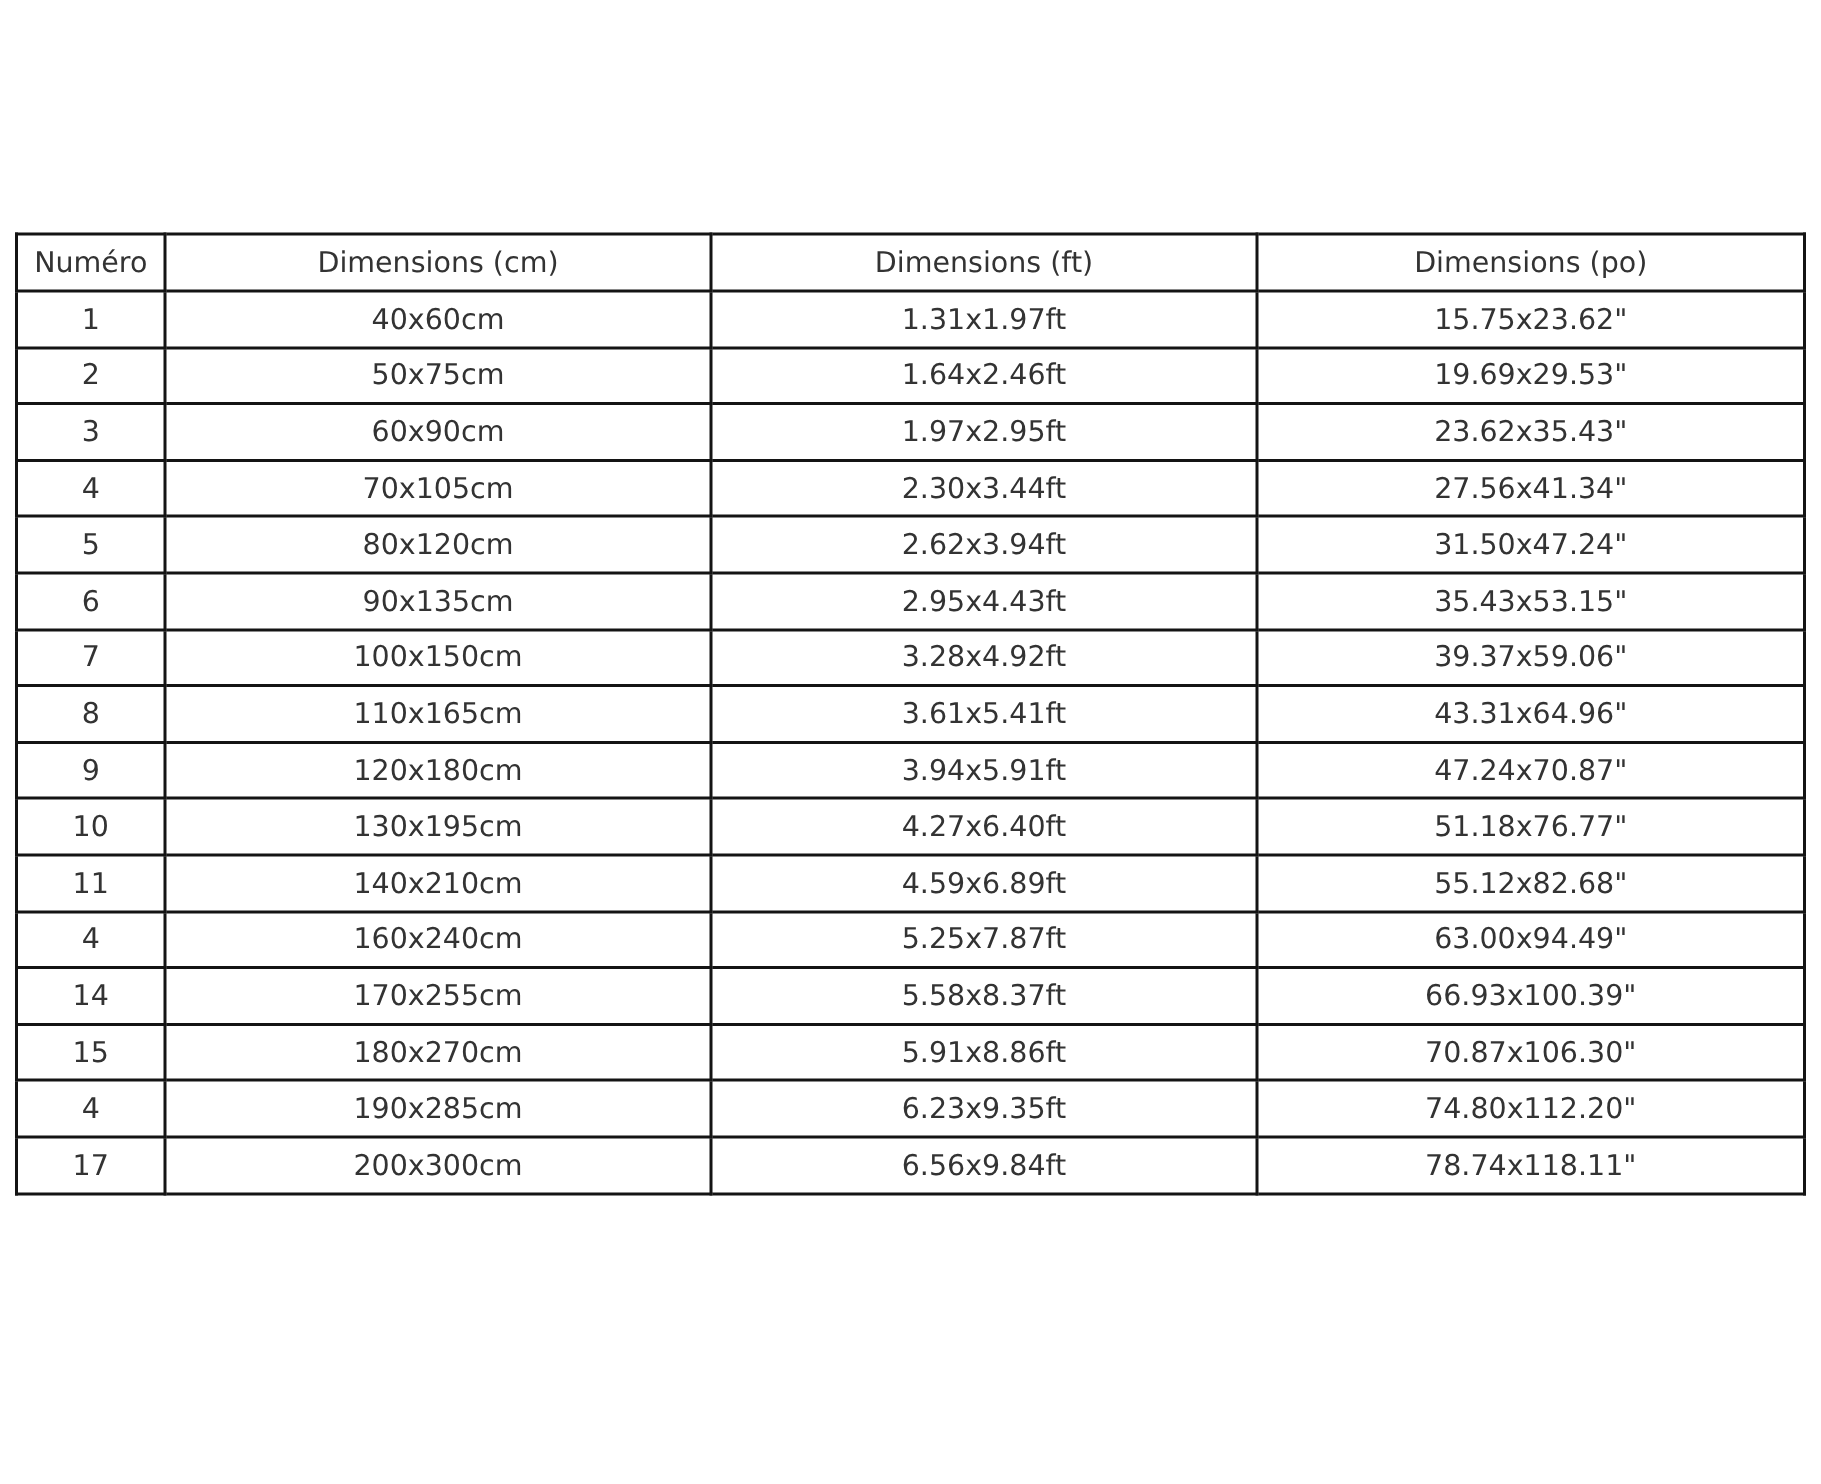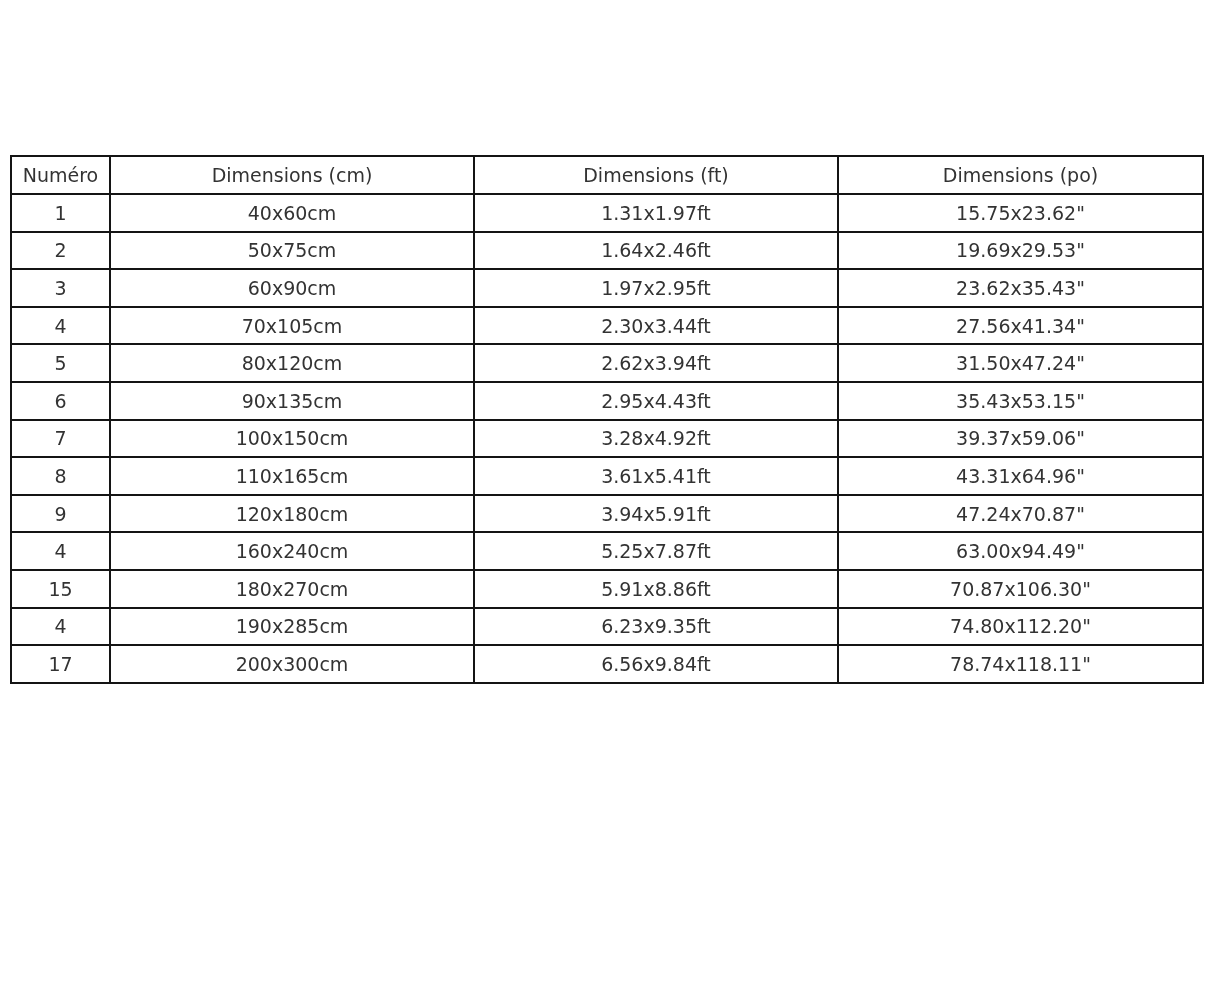--- a/index.html
+++ b/index.html
@@ -107,24 +107,42 @@
           <td>3.61x5.41ft</td>
           <td>43.31x64.96"</td>
         </tr>
         <tr>
           <td>9</td>
           <td>120x180cm</td>
           <td>3.94x5.91ft</td>
           <td>47.24x70.87"</td>
         </tr>
         <tr>
+          <td>10</td>
+          <td>130x195cm</td>
+          <td>4.27x6.40ft</td>
+          <td>51.18x76.77"</td>
+        </tr>
+        <tr>
+          <td>11</td>
+          <td>140x210cm</td>
+          <td>4.59x6.89ft</td>
+          <td>55.12x82.68"</td>
+        </tr>
+        <tr>
           <td>4</td>
           <td>160x240cm</td>
           <td>5.25x7.87ft</td>
           <td>63.00x94.49"</td>
+        </tr>
+        <tr>
+          <td>14</td>
+          <td>170x255cm</td>
+          <td>5.58x8.37ft</td>
+          <td>66.93x100.39"</td>
         </tr>
         <tr>
           <td>15</td>
           <td>180x270cm</td>
           <td>5.91x8.86ft</td>
           <td>70.87x106.30"</td>
         </tr>
         <tr>
           <td>4</td>
           <td>190x285cm</td>

